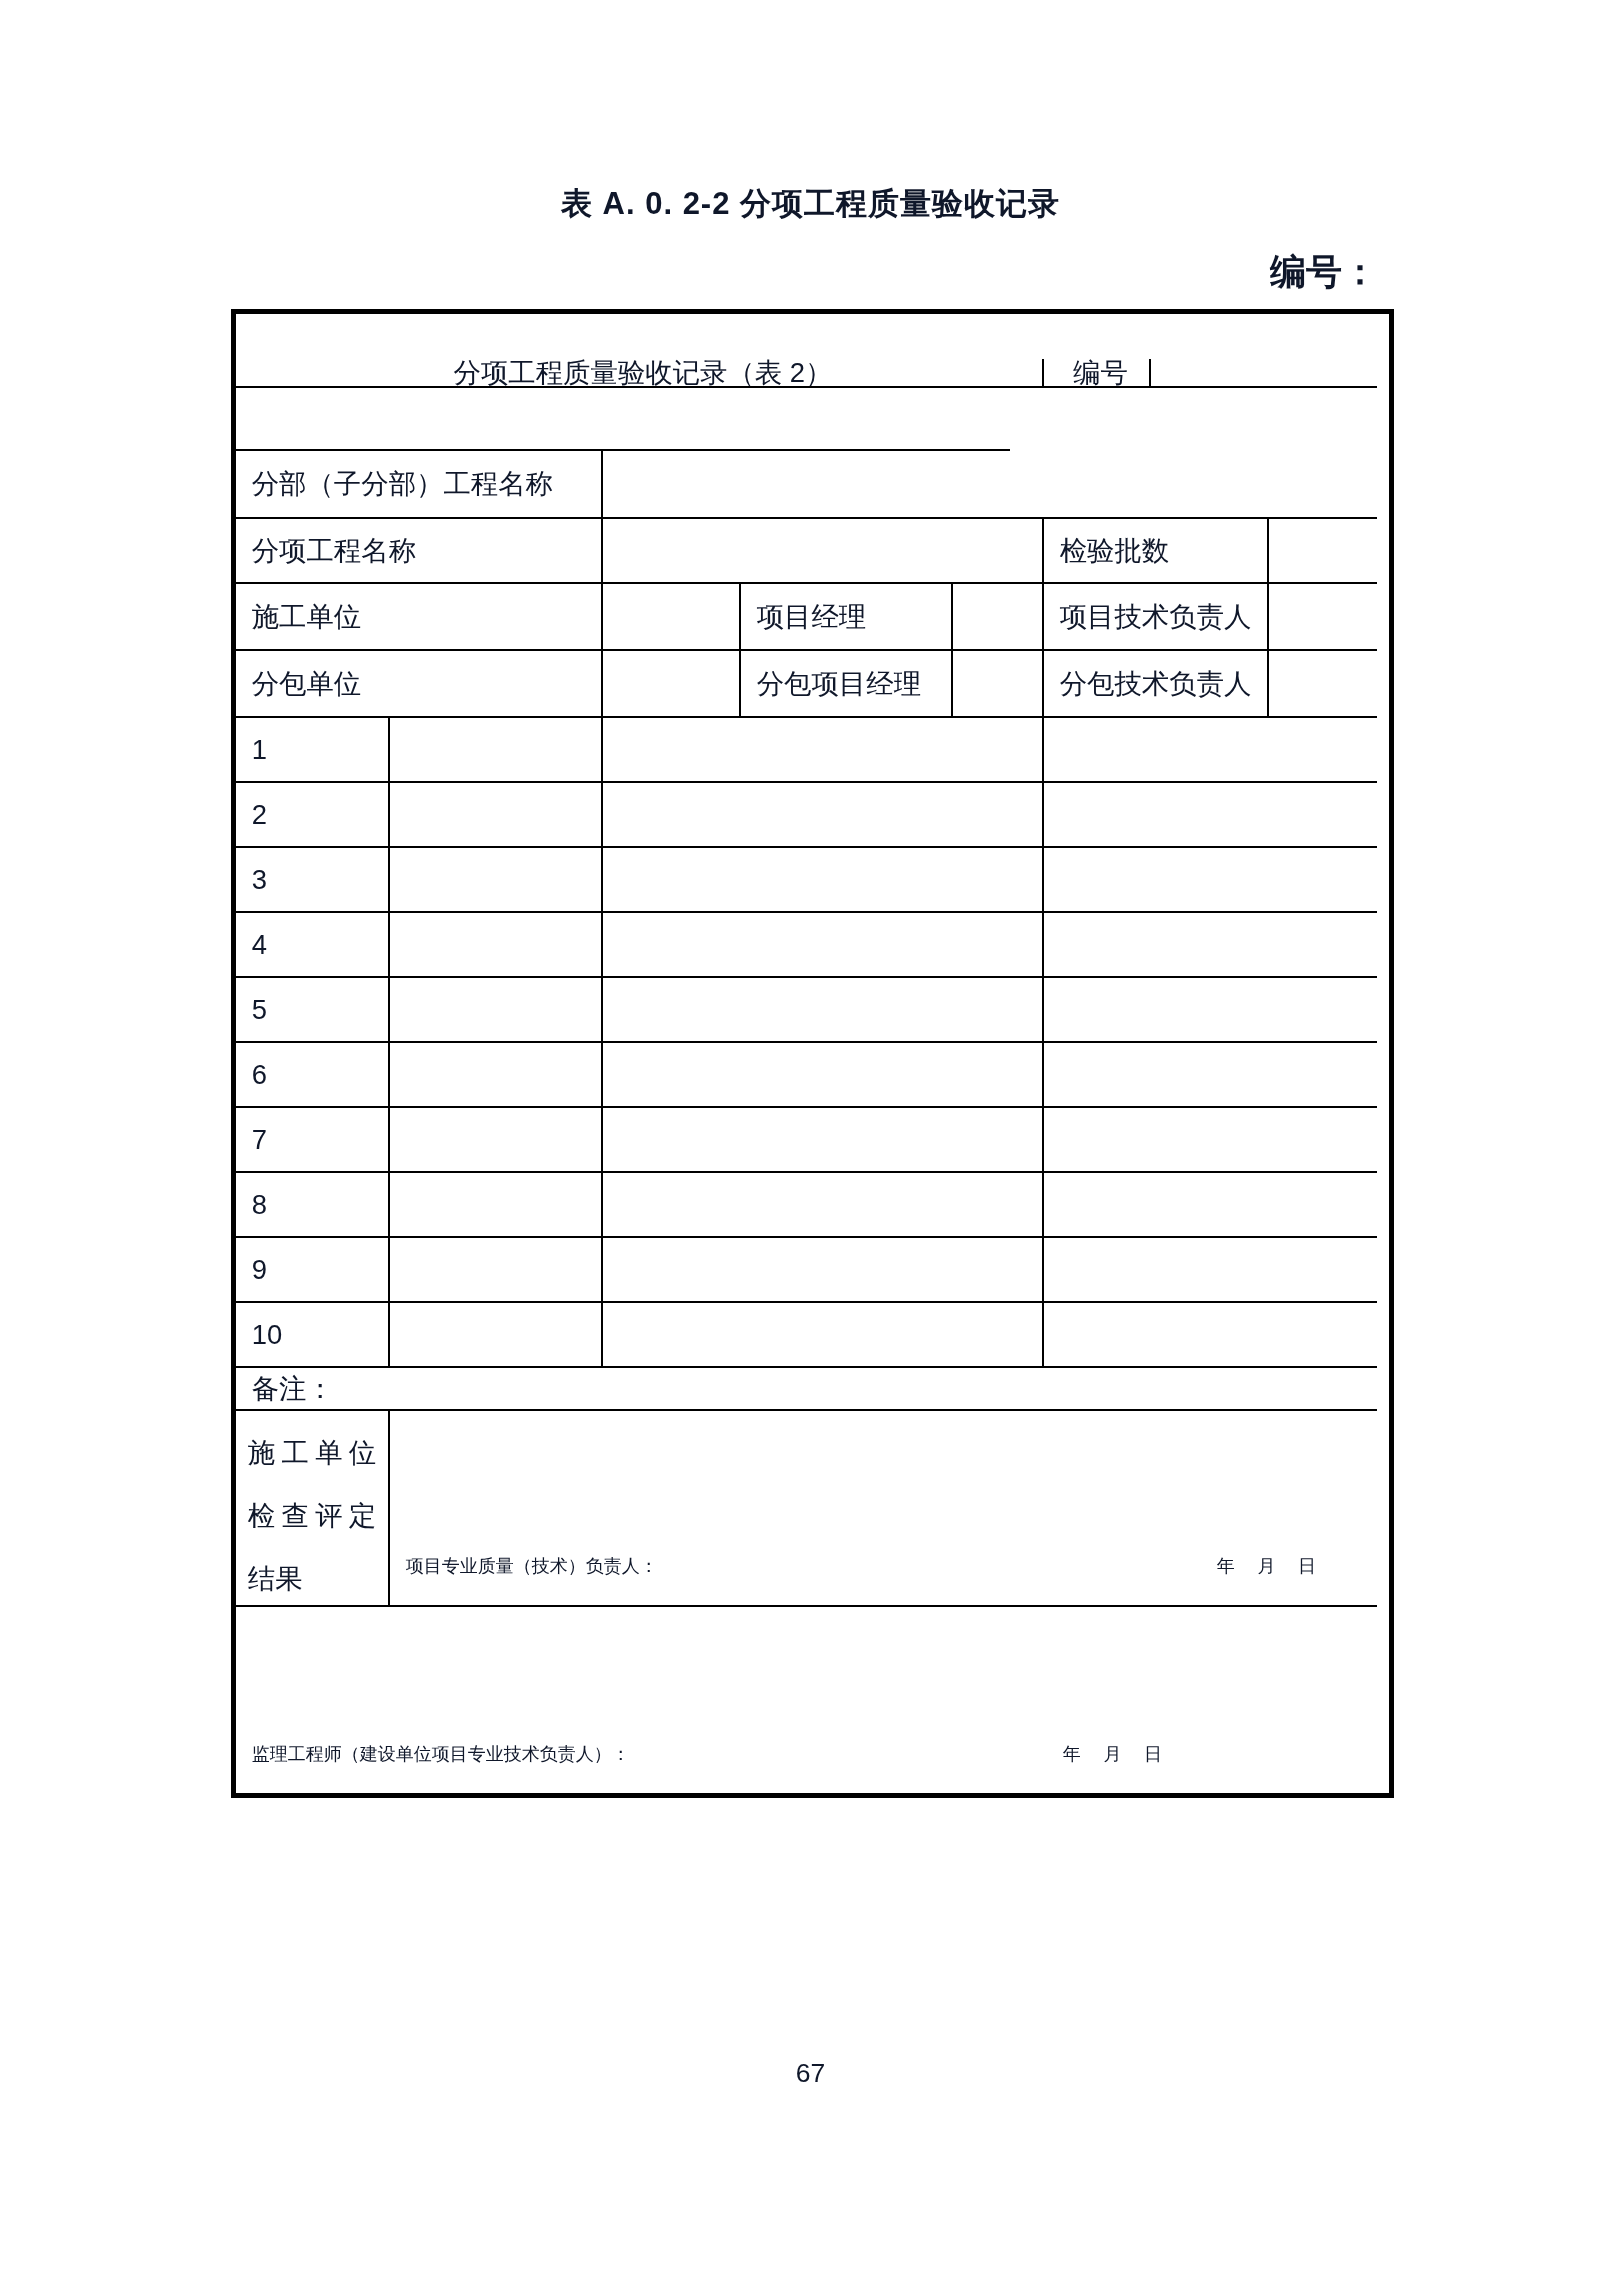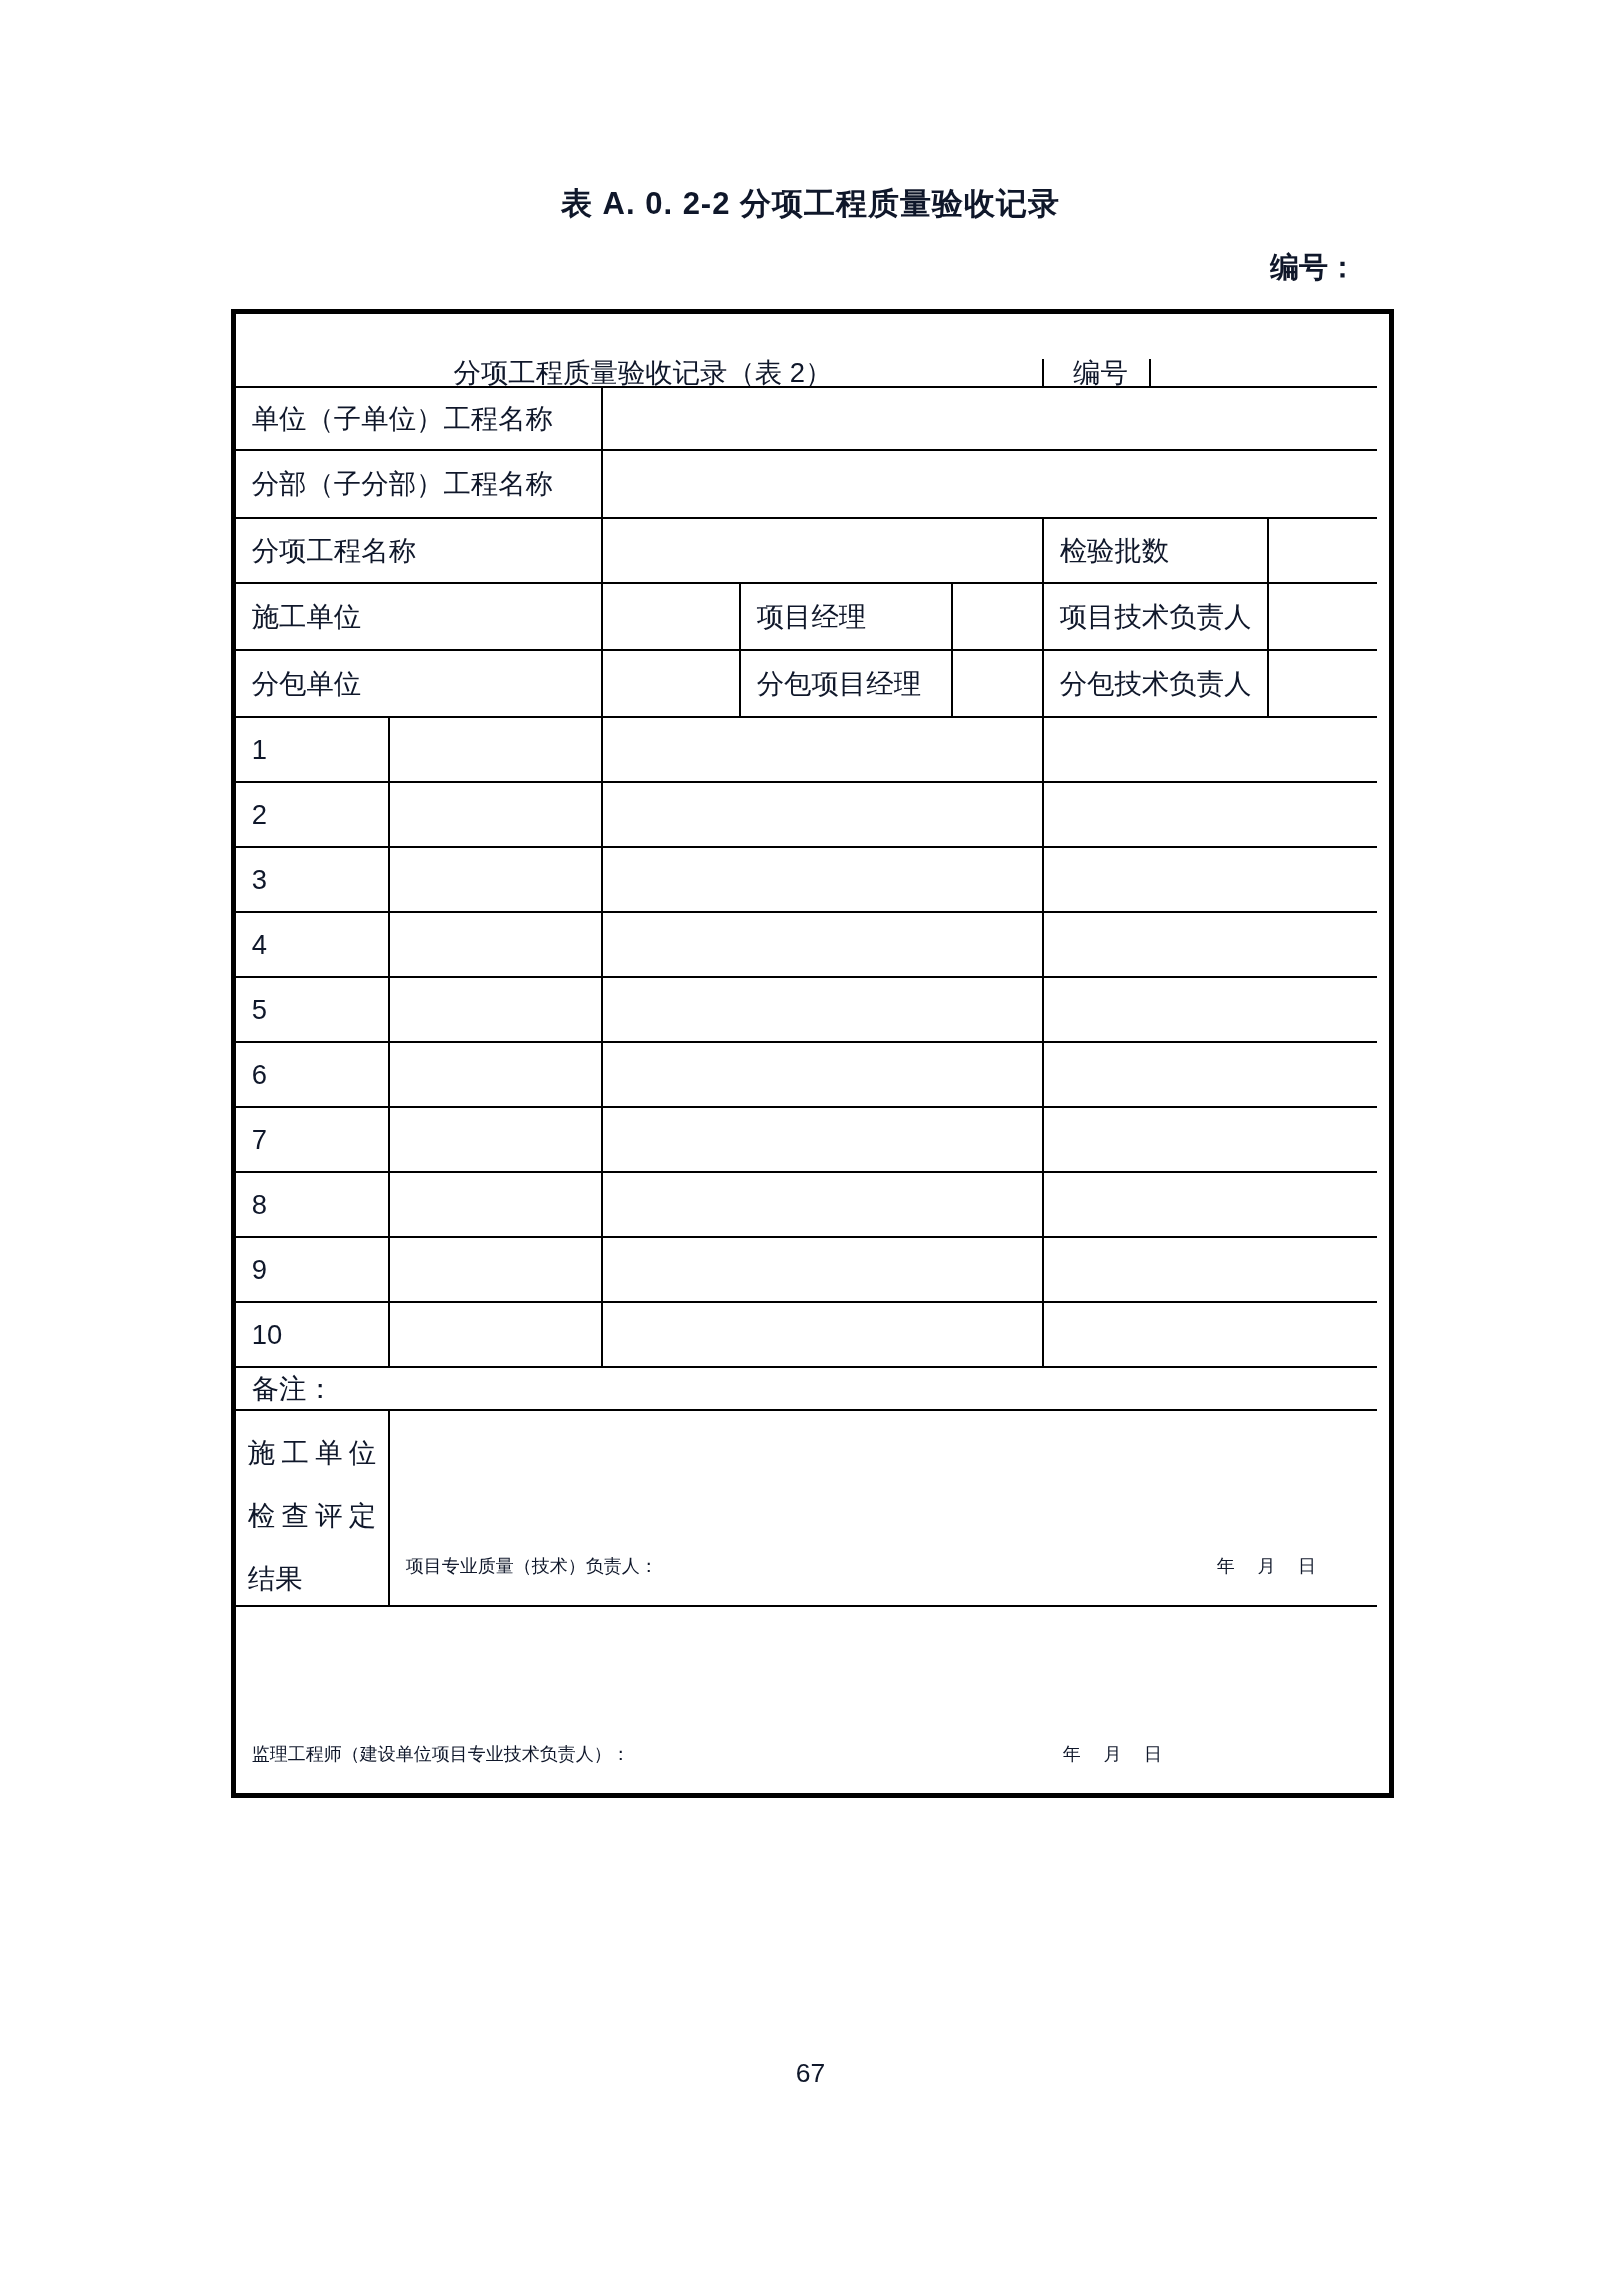--- a/index.html
+++ b/index.html
@@ -12,21 +12,21 @@
     margin:0 auto;
     overflow:hidden;
   }
   .doc-title{
     position:absolute;top:184px;left:0;width:100%;
     text-align:center;font-size:31px;font-weight:bold;
     letter-spacing:1px;line-height:39px;
   }
   .serial-line{
     position:absolute;top:248px;left:1270px;
-    font-size:29px;font-weight:bold;
+    font-size:36px;font-weight:bold;
   }
   .sheet{
     position:absolute;left:231px;top:309px;
     width:1153px;
     border:5.9px solid #000;
     box-sizing:content-box;
     background:#fff;
   }
   .row{display:flex;width:1141px;}
   .cell{
@@ -76,21 +76,20 @@
 
   <div class="sheet">
 
     <div class="row hr1">
       <div class="cell w824 center">分项工程质量验收记录（表 2）</div>
       <div class="cell w109 center">编号</div>
       <div class="cell w231 last"></div>
     </div>
 
     <div class="row hr2">
-      <div class="cell w374">单位（子单位）工程名称</div>
       <div class="cell w790 last"></div>
     </div>
 
     <div class="row hr3">
       <div class="cell w374">分部（子分部）工程名称</div>
       <div class="cell w790 last"></div>
     </div>
 
     <div class="row hr4">
       <div class="cell w374">分项工程名称</div>

